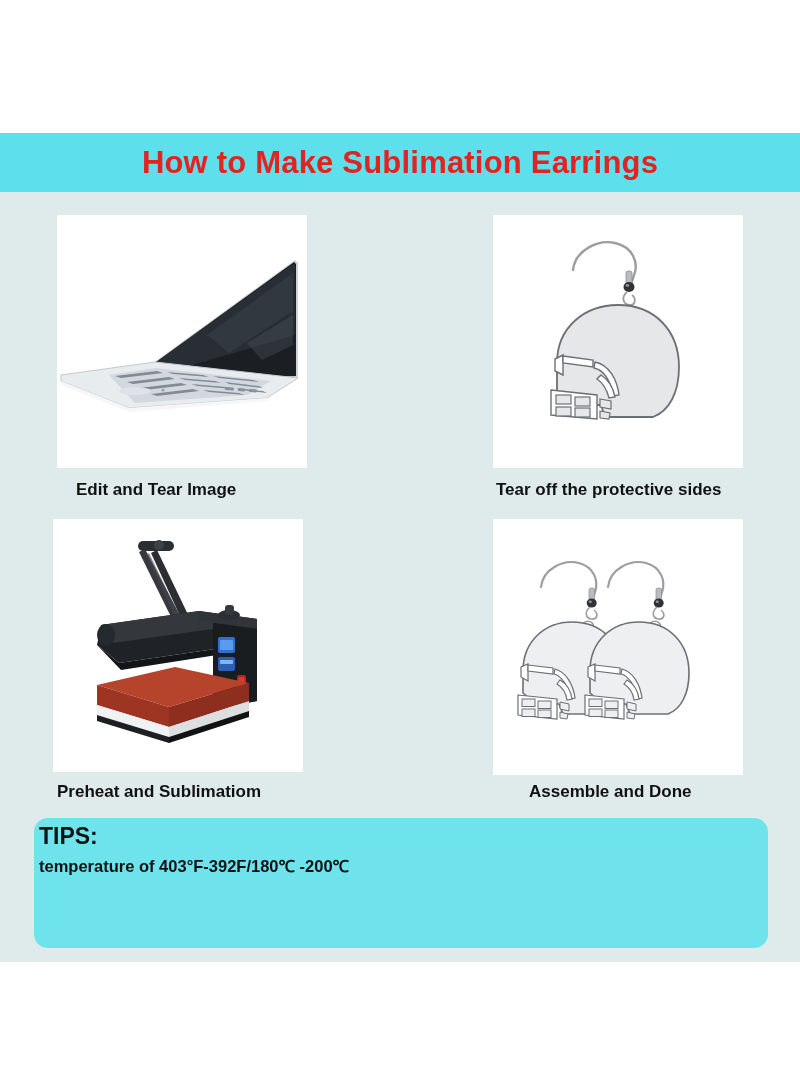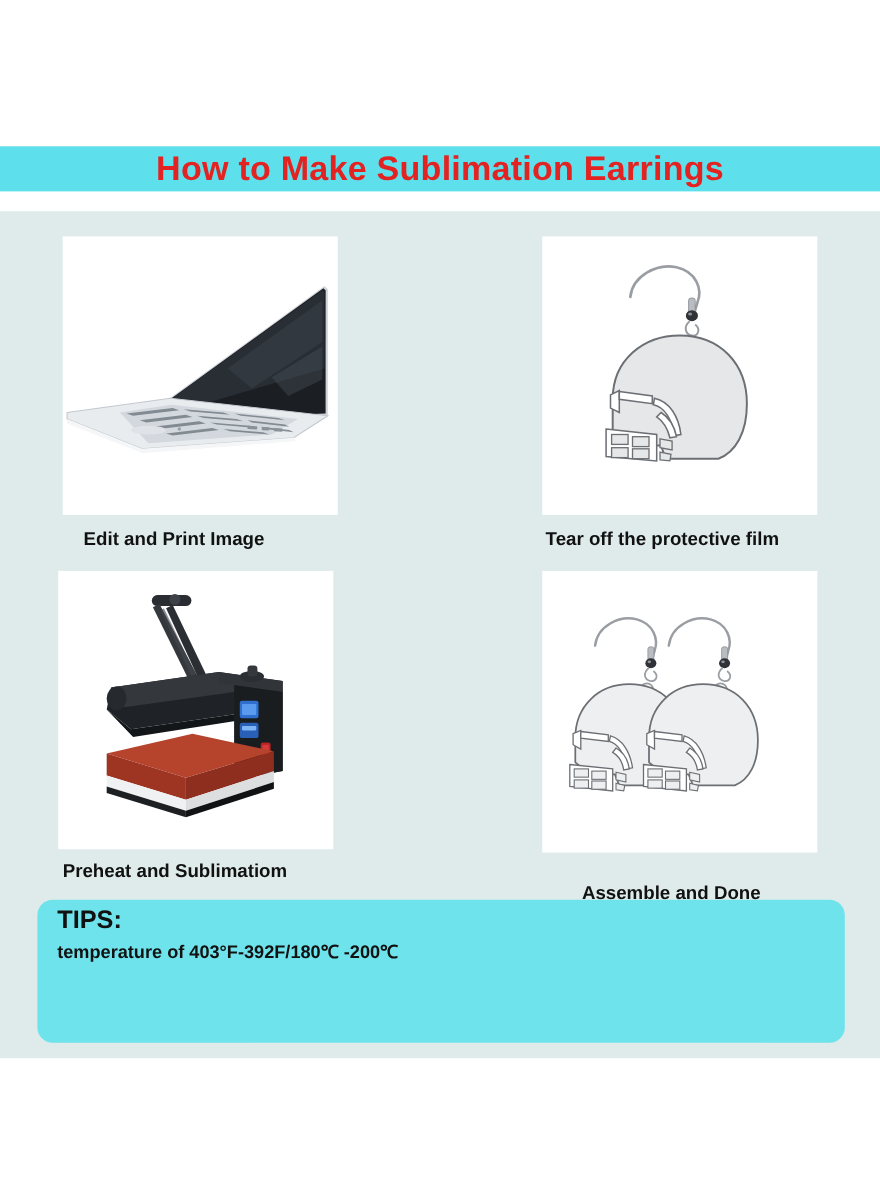--- a/index.html
+++ b/index.html
@@ -14,21 +14,21 @@
     font-family: "Liberation Sans", sans-serif;
     overflow: hidden;
   }
 
   
   .banner {
     position: absolute;
     left: 0;
     top: 133px;
     width: 800px;
-    height: 41px;
+    height: 59px;
     background: #5de0ec;
     display: flex;
     align-items: center;
     justify-content: center;
   }
   .banner-title {
     font-size: 31px;
     font-weight: bold;
     color: #e32222;
     letter-spacing: 0.2px;
@@ -59,33 +59,33 @@
   .caption {
     position: absolute;
     font-size: 17px;
     font-weight: bold;
     color: #111111;
     white-space: nowrap;
   }
   .cap-tl { left: 76px;  top: 480px; }
   .cap-tr { left: 496px; top: 480px; }
   .cap-bl { left: 57px;  top: 782px; }
-  .cap-br { left: 529px; top: 782px; margin-top: 20px; }
+  .cap-br { left: 529px; top: 782px; }
 
   
   .tips-box {
     position: absolute;
     left: 34px;
     top: 818px;
     width: 734px;
     height: 130px;
     background: #6fe3ec;
     border-radius: 14px;
     box-sizing: border-box;
-    padding: 7px 16px 0 18px;
+    padding: 7px 16px 0 5px;
   }
   .tips-label {
     font-size: 23px;
     font-weight: bold;
     color: #111111;
     line-height: 1.0;
     margin-bottom: 4px;
   }
   .tips-line {
     font-size: 16.5px;
@@ -146,21 +146,21 @@
 
       <g fill="#8a9299">
         <rect x="168" y="172" width="9" height="3" rx="1" transform="rotate(4 168 172)"></rect>
         <rect x="181" y="173" width="7" height="3" rx="1" transform="rotate(4 181 173)"></rect>
         <rect x="192" y="174" width="8" height="3" rx="1" transform="rotate(4 192 174)"></rect>
       </g>
       <circle cx="106" cy="175" r="1.6" fill="#9aa2a9"></circle>
     </g>
   </svg>
 </div>
-<div class="caption cap-tl">Edit and Print Image</div>
+<div class="caption cap-tl">Edit and Tear Image</div>
 
 <div class="panel panel-tr">
   <svg width="250" height="253" viewBox="0 0 250 253">
     <rect x="0" y="0" width="250" height="253" fill="#ffffff"></rect>
 
     <g fill="none" stroke="#9a9ea3" stroke-width="2.4" stroke-linecap="round">
       <path d="M80 55 C82 36 104 24 122 28 C140 32 146 48 141 60 L138 70"></path>
     </g>
 
     <rect x="133" y="56" width="6" height="16" rx="2" fill="#b9bcc0" stroke="#8d9196" stroke-width="0.8"></rect>
@@ -192,21 +192,21 @@
         <rect x="63" y="180" width="15" height="9"></rect>
         <rect x="82" y="182" width="15" height="9"></rect>
         <rect x="63" y="192" width="15" height="9"></rect>
         <rect x="82" y="193" width="15" height="9"></rect>
         <path d="M107 184 L118 186 L118 194 L107 192 Z"></path>
         <path d="M107 196 L117 198 L116 204 L107 203 Z"></path>
       </g>
     </g>
   </svg>
 </div>
-<div class="caption cap-tr">Tear off the protective film</div>
+<div class="caption cap-tr">Tear off the protective sides</div>
 
 <div class="panel panel-bl">
   <svg width="250" height="253" viewBox="0 0 250 253">
     <rect x="0" y="0" width="250" height="253" fill="#ffffff"></rect>
 
     <g>
       <rect x="85" y="22" width="36" height="10" rx="5" fill="#2a2d31"></rect>
       <circle cx="106" cy="26" r="5" fill="#3d4248"></circle>
 
       <path d="M92 30 L132 106 L124 110 L86 33 Z" fill="#35393e"></path>

